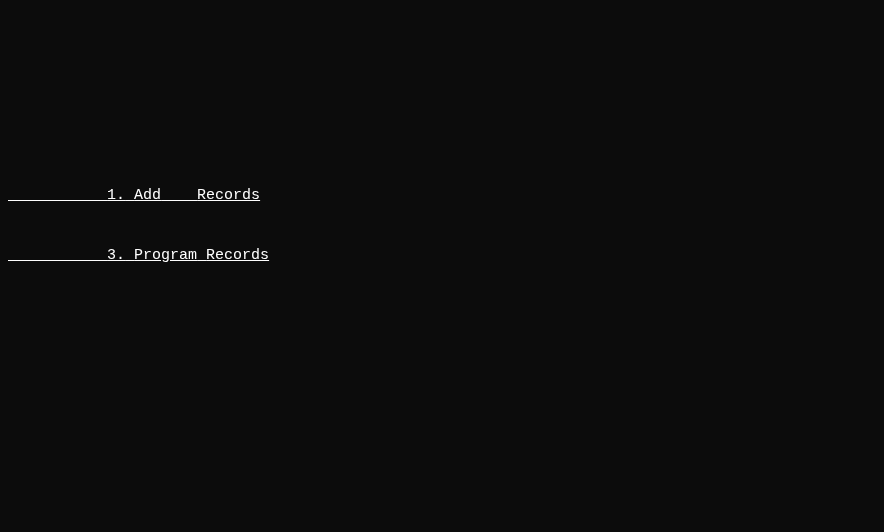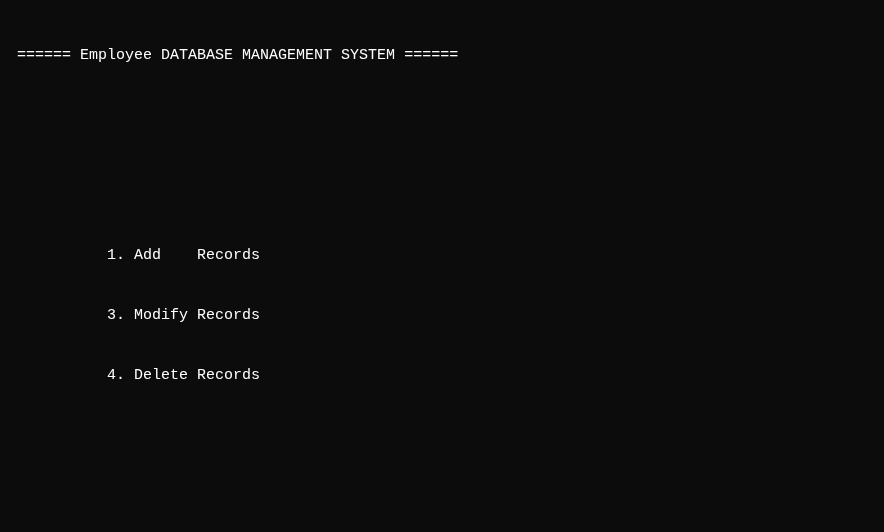--- a/index.html
+++ b/index.html
@@ -23,28 +23,27 @@
       white-space: pre;
     }
     .title-line {
       display: block;
     }
     .menu-block {
       margin-top: 80px;
     }
     .menu-line {
       display: block;
+      text-decoration: underline;
     }
   </style>
 </head>
 <body>
 
 <div class="terminal">
-  <span class="title-line"> <span>======</span> <span>Employee DATABASE MANAGEMENT SYSTEM</span> <span>======</span></span>
 
   <div class="menu-block">
     <span class="menu-line">           <span>1.</span> <span>Add</span>    <span>Records</span></span>
-    <span class="menu-line">           <span>3.</span> <span>Modify</span> <span>Records</span></span>
-    <span class="menu-line">           <span>4.</span> <span>Delete</span> <span>Records</span></span>
+    <span class="menu-line">           <span>3.</span> <span>Program</span> <span>Records</span></span>
   </div>
 
   
 </div>
 
 </body></html>

